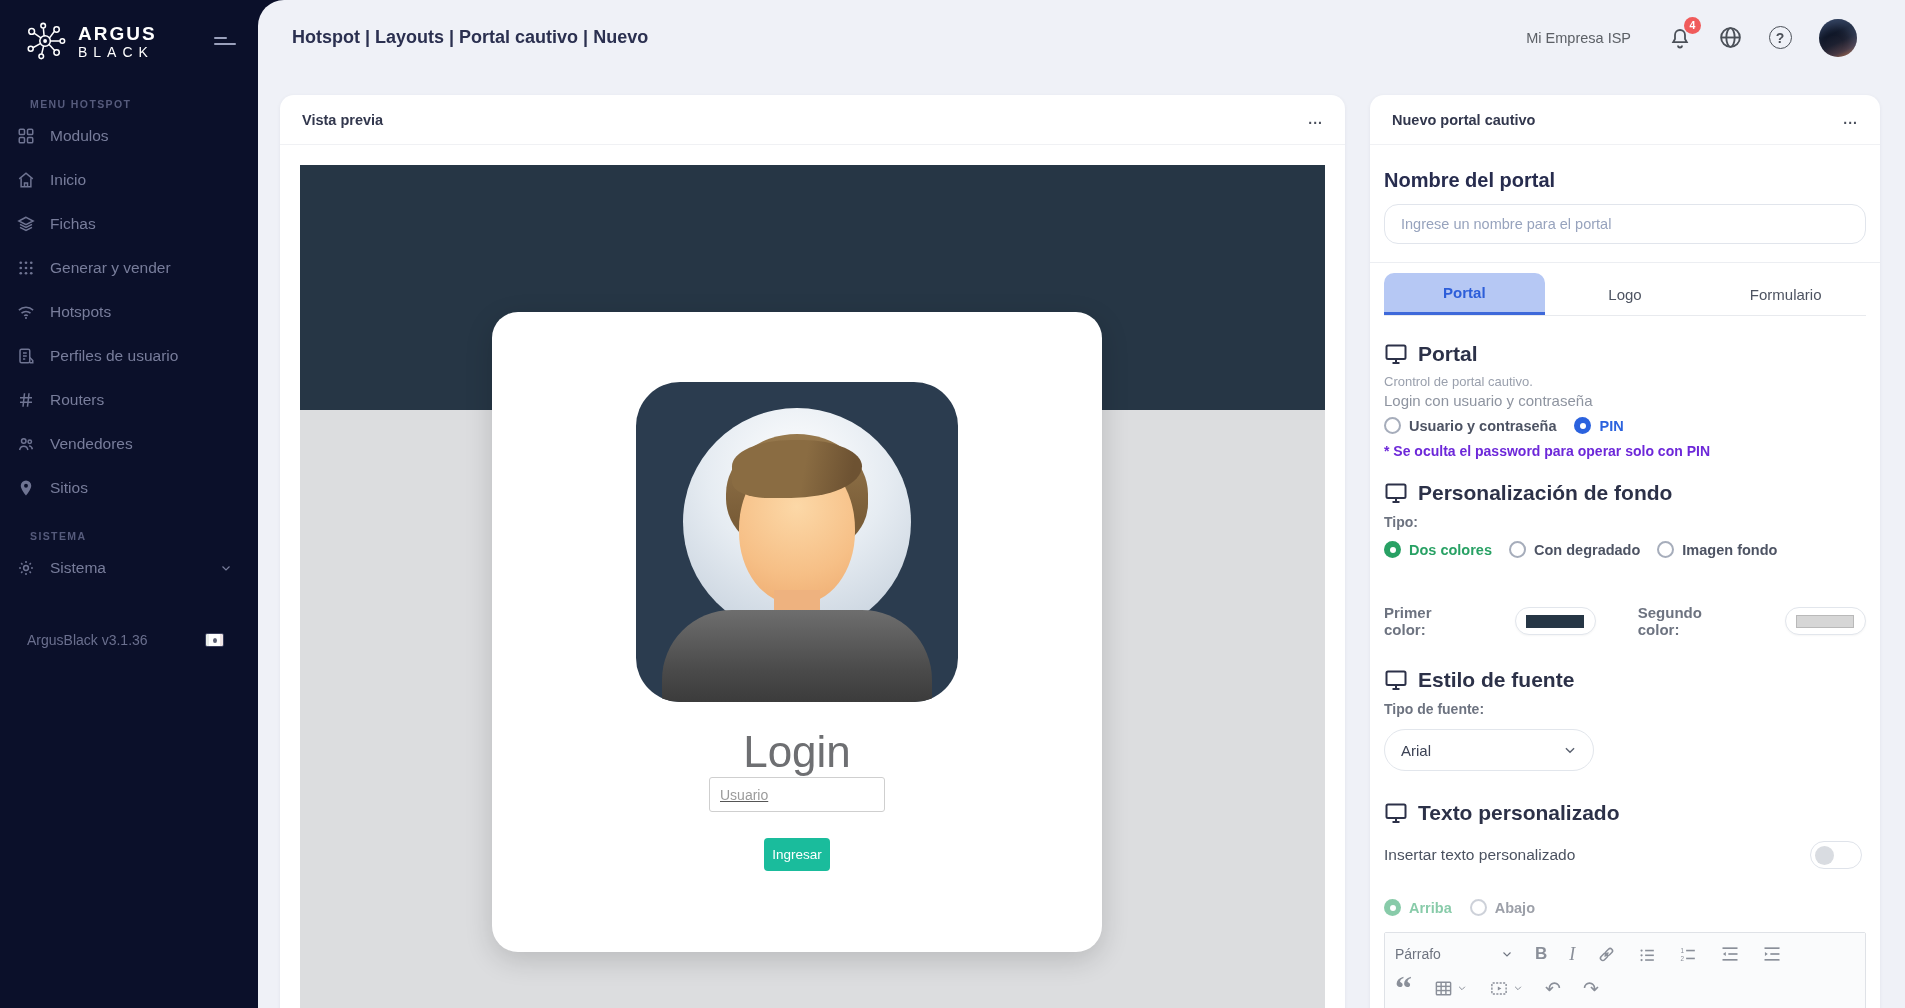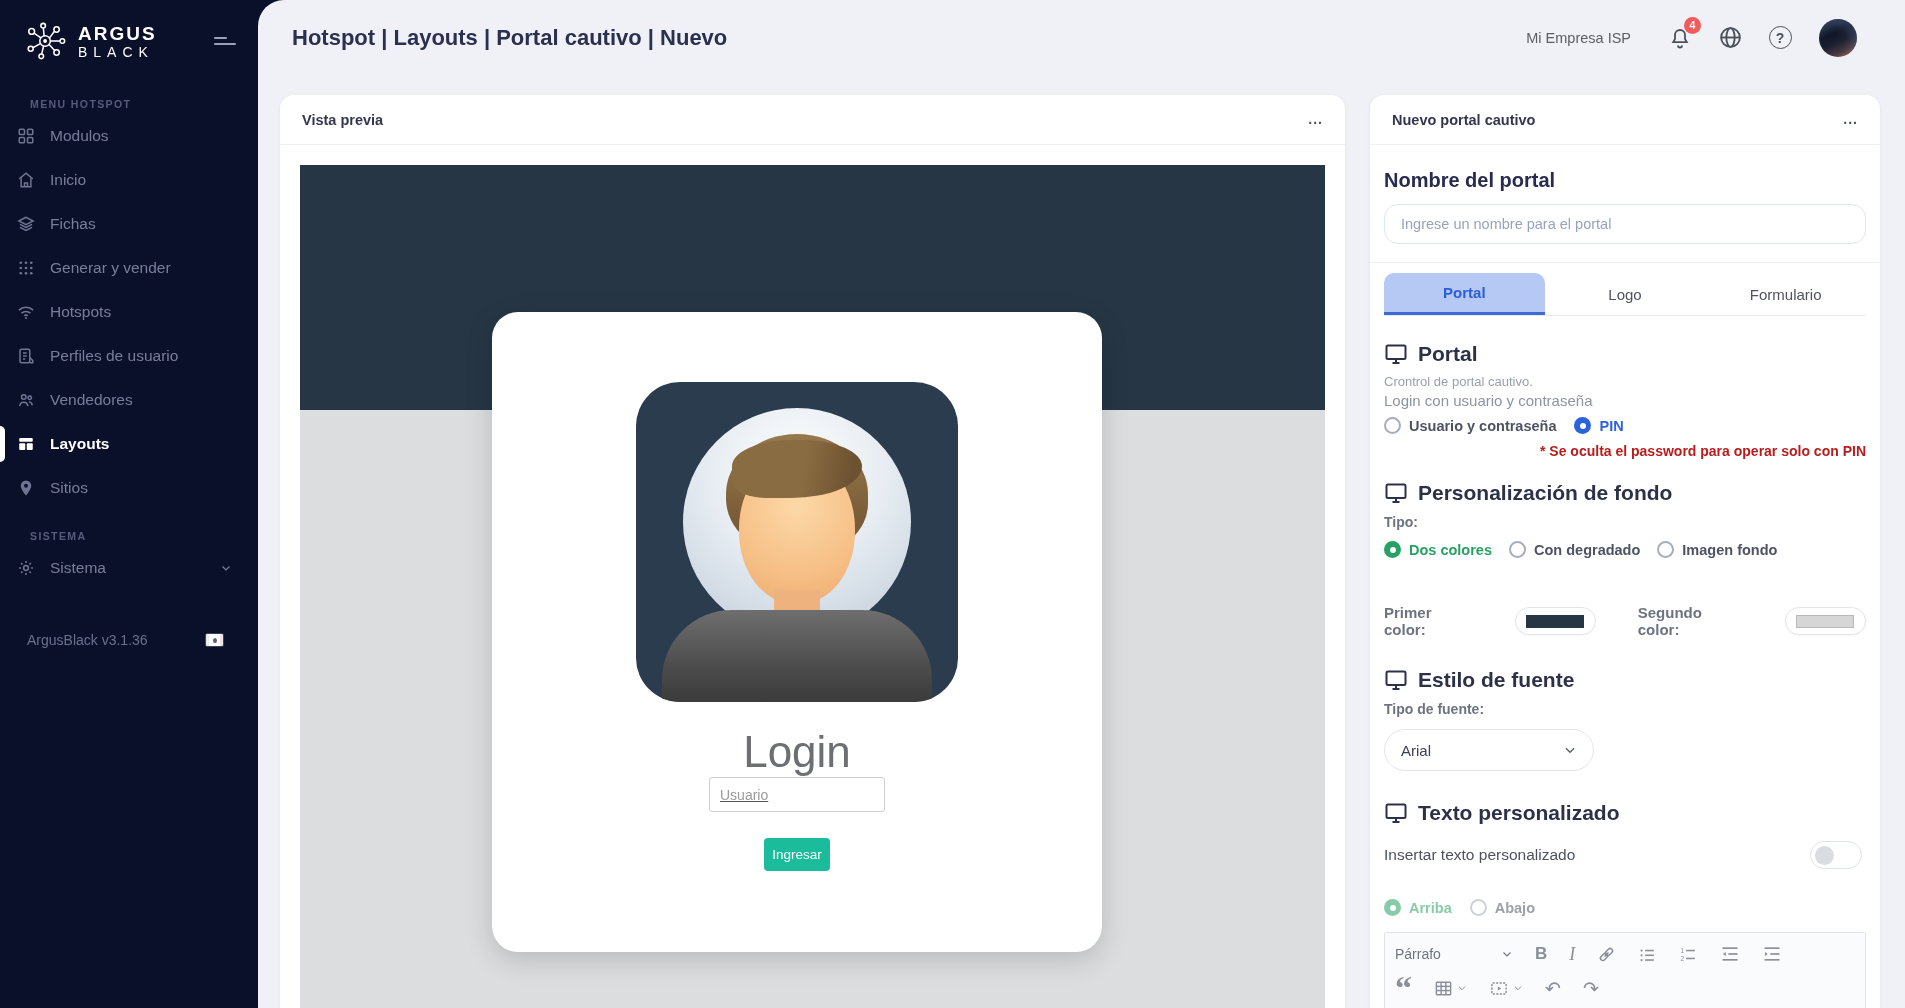--- a/index.html
+++ b/index.html
@@ -27,21 +27,21 @@
   .nav-item .chev { margin-left:auto; margin-right:26px; color:#787d9b; }
   .version-row { display:flex; align-items:center; margin-top:42px; padding-left:27px; font-size:14px; color:#6a6f8e; }
   .flag { width:19px; height:14px; margin-left:auto; margin-right:34px; border-radius:2px; background:linear-gradient(90deg,#e8ece8 0 20%,#ffffff 20% 80%,#efe4e4 80%); border:1px solid #3a3f5c; position:relative; }
   .flag::after { content:""; position:absolute; left:7px; top:4px; width:4px; height:5px; background:#5a5f72; border-radius:50%; }
 
   
   .main { position:absolute; left:258px; top:0; right:0; bottom:0; background:#eff1f7; border-top-left-radius:26px; overflow:hidden; z-index:1; }
 
   
   .topbar { position:absolute; left:0; top:0; right:0; height:75px; display:flex; align-items:center; }
-  .breadcrumb { margin-left:34px; font-size:22px; font-weight:600; color:#2b3050; cursor:pointer;text-align:center; }
+  .breadcrumb { margin-left:34px; font-size:18px; font-weight:600; color:#2b3050; cursor:pointer;text-align:center; }
   .top-right { margin-left:auto; display:flex; align-items:center; margin-right:48px; }
   .company { font-size:14.5px; color:#5c6066; margin-right:24px; }
   .tb-icon { width:26px; height:26px; color:#4b5058; margin:0 12px; position:relative; cursor:pointer; display:flex; align-items:center; justify-content:center; }
   .badge { position:absolute; top:-8px; right:-8px; min-width:17px; height:17px; border-radius:9px; background:#f05b5b; color:#fff; font-size:10.5px; font-weight:700; display:flex; align-items:center; justify-content:center; padding:0 3px; }
   .help-circle { width:23px; height:23px; border:1.8px solid #4b5058; border-radius:50%; font-size:14px; font-weight:700; display:flex; align-items:center; justify-content:center; color:#4b5058; }
   .avatar { width:38px; height:38px; border-radius:50%; margin-left:14px; cursor:pointer;
     background:linear-gradient(155deg,#27334f 0%,#101728 38%,#1d2030 58%,#4a3a44 78%,#c2703a 100%); box-shadow:inset -4px 6px 10px rgba(120,150,200,.25); }
 
   
   .card { position:absolute; background:#fff; border-radius:14px; box-shadow:0 1px 4px rgba(20,30,60,.06); }
@@ -84,21 +84,21 @@
   .muted-xs { font-size:13px; color:#9aa0ad; margin-top:8px; }
   .muted-sm { font-size:15px; color:#8e94a0; margin-top:3px; }
   .radio-row { display:flex; align-items:center; margin-top:8px; }
   .radio { width:17px; height:17px; border-radius:50%; border:2px solid #a6adbb; background:#fff; flex:0 0 auto; cursor:pointer; position:relative; }
   .radio.on-blue { border:none; background:#2b62de; }
   .radio.on-green { border:none; background:#28a164; }
   .radio.on-blue::after,.radio.on-green::after { content:""; position:absolute; left:5.5px; top:5.5px; width:6px; height:6px; border-radius:50%; background:#fff; }
   .radio-label { font-size:14.5px; font-weight:700; color:#4d5363; margin-left:8px; cursor:pointer; }
   .radio-label.blue { color:#2b62de; }
   .radio-label.green { color:#28a164; }
-  .note-bold { font-size:14px; font-weight:700; color:#b91c1c; margin-top:9px;text-align:right; }
+  .note-bold { font-size:14px; font-weight:700; color:#6d28d9; margin-top:9px; }
   .label-bold { font-size:14px; font-weight:700; color:#6d7380; margin-top:9px; }
   .options-row { display:flex; align-items:flex-end; margin-top:11px; }
   .options-row .gap { width:17px; }
   .colors-row { display:flex; align-items:center; margin-top:46px;gap:12px; }
   .color-label { font-size:15px; color:#6d7380; font-weight:600; }
   .color-pill { width:82px; height:28px; border:1px solid #e2e6ec; border-radius:14px; background:#fff; display:flex; align-items:center; justify-content:center; margin-left:26px; cursor:pointer; box-shadow:0 1px 2px rgba(0,0,0,.04); }
   .color-pill .swatch { width:58px; height:13px; }
   .color-pill .swatch.bordered { border:1px solid #b9b9b9; }
   .select { width:210px; height:42px; border:1px solid #e2e6ec; border-radius:21px; display:flex; align-items:center; padding:0 16px; margin-top:12px; font-size:15px; color:#3c4254; cursor:pointer; background:#fff; }
   .select .chev { margin-left:auto; color:#5b6270; }
@@ -229,43 +229,44 @@
       <span class="ico">
         <svg width="18" height="18" viewBox="0 0 24 24" fill="none" stroke="currentColor" stroke-width="2">
             <rect x="4" y="3" width="13" height="18" rx="2"></rect>
             <path d="M8 8h5M8 12h5M8 16h3"></path>
             <path d="M17 14l4 4v3h-4"></path>
           </svg>
       </span>
       <span>Perfiles de usuario</span>
     </div>
 
+    <div class="nav-item">
+      <span class="ico">
+        <svg width="18" height="18" viewBox="0 0 24 24" fill="none" stroke="currentColor" stroke-width="2">
+            <line x1="4" y1="9" x2="20" y2="9"></line>
+            <line x1="4" y1="15" x2="20" y2="15"></line>
+            <line x1="10" y1="3" x2="8" y2="21"></line>
+            <line x1="16" y1="3" x2="14" y2="21"></line>
+          </svg>
+      </span>
+      <span>Routers</span>
+    </div>
 
     <div class="nav-item">
       <span class="ico">
         <svg width="18" height="18" viewBox="0 0 24 24" fill="none" stroke="currentColor" stroke-width="2">
             <circle cx="9" cy="8" r="3"></circle>
             <path d="M3.5 20c.6-3.2 2.8-5 5.5-5s4.9 1.8 5.5 5"></path>
             <circle cx="17" cy="9" r="2.3"></circle>
             <path d="M16 14.5c2.3.2 4 1.7 4.5 4.5"></path>
           </svg>
       </span>
       <span>Vendedores</span>
     </div>
 
-    <div class="nav-item active">
-      <span class="ico">
-        <svg width="18" height="18" viewBox="0 0 24 24" fill="currentColor">
-            <rect x="3" y="4" width="18" height="5" rx="1.2"></rect>
-            <rect x="3" y="11" width="8" height="9" rx="1.2"></rect>
-            <rect x="13" y="11" width="8" height="9" rx="1.2"></rect>
-          </svg>
-      </span>
-      <span>Layouts</span>
-    </div>
 
     <div class="nav-item">
       <span class="ico">
         <svg width="18" height="18" viewBox="0 0 24 24" fill="currentColor">
             <path d="M12 2a7 7 0 0 0-7 7c0 5 7 13 7 13s7-8 7-13a7 7 0 0 0-7-7Zm0 9.6A2.6 2.6 0 1 1 12 6.4a2.6 2.6 0 0 1 0 5.2Z"></path>
           </svg>
       </span>
       <span>Sitios</span>
     </div>
 

